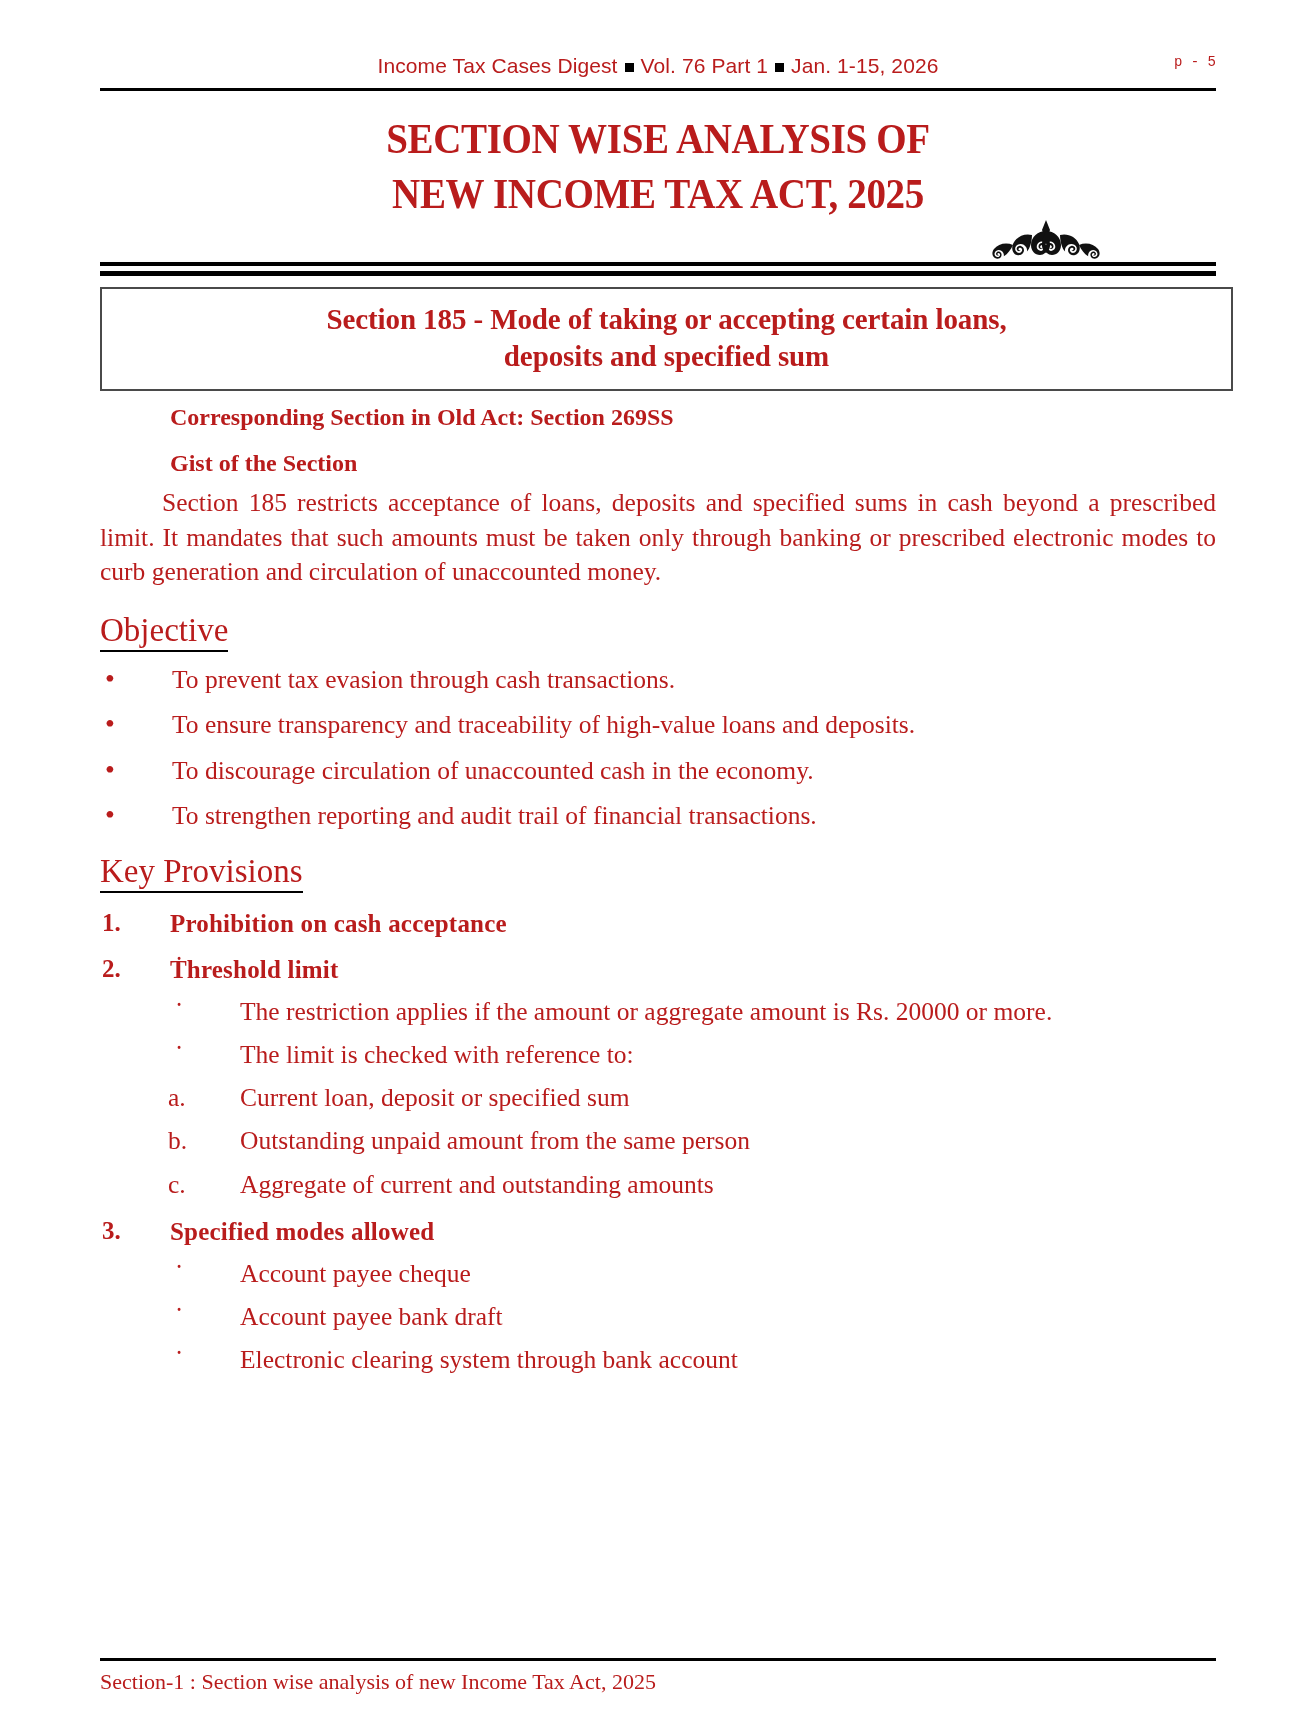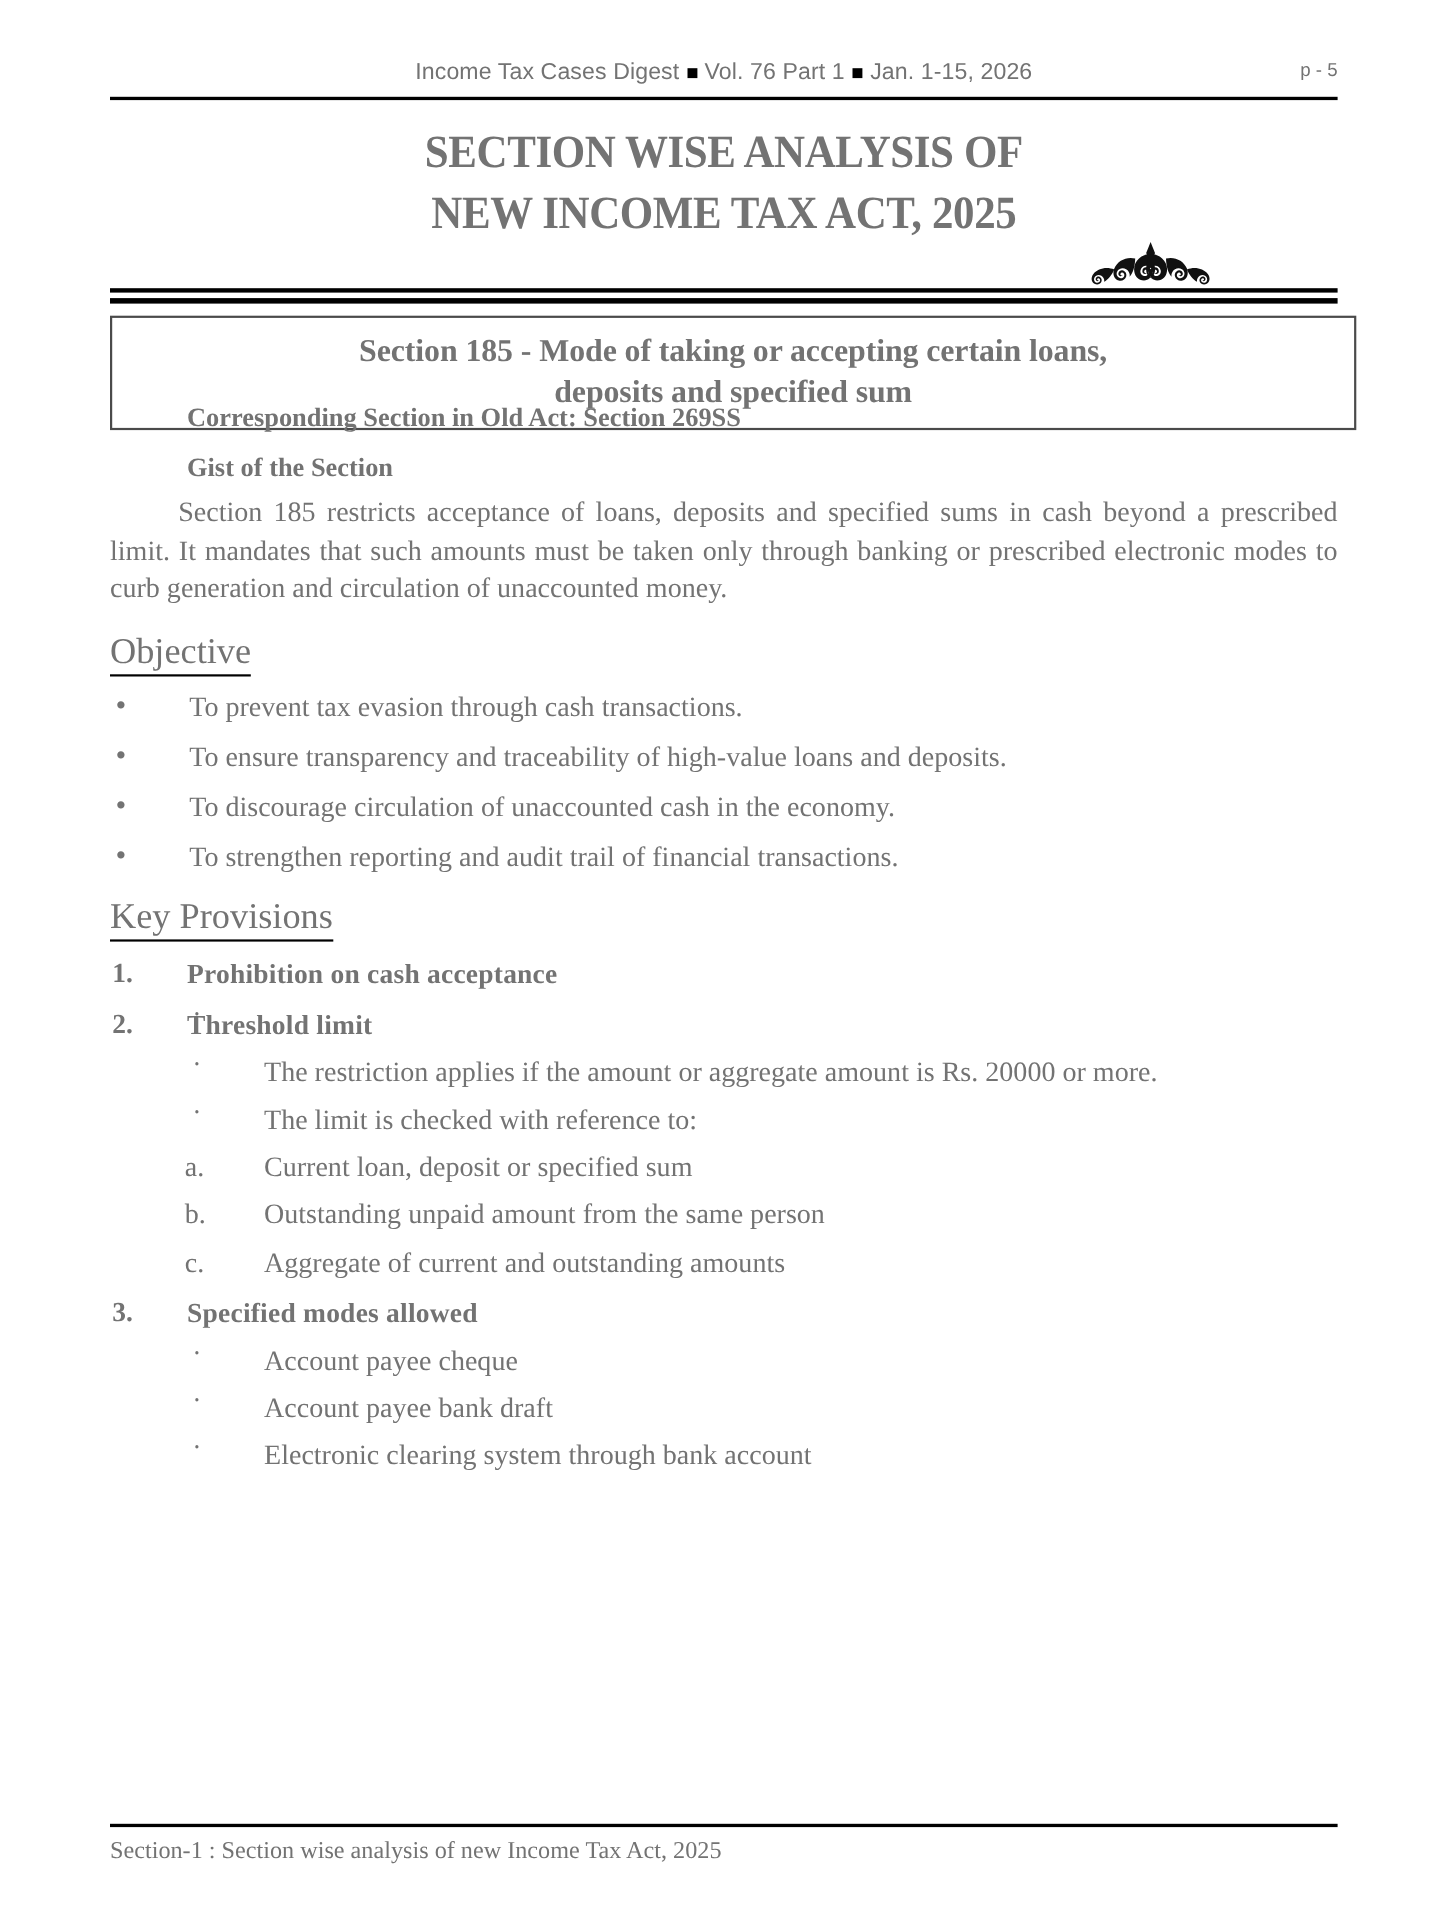--- a/index.html
+++ b/index.html
@@ -7,21 +7,21 @@
     padding: 0;
     background: #ffffff;
   }
   .page {
     position: relative;
     width: 1316px;
     height: 1733px;
     margin: 0 auto;
     background: #ffffff;
     font-family: "Liberation Serif", "DejaVu Serif", serif;
-    color: #737373;
+    color: #b91c1c;
     box-sizing: border-box;
     overflow: hidden;
   }
 
   
   .running-head {
     position: absolute;
     left: 100px;
     right: 100px;
     top: 54px;
@@ -41,22 +41,22 @@
     width: 9px;
     height: 9px;
     background: #000;
     margin: 0 7px 0 7px;
     vertical-align: 1px;
   }
   .running-head-page {
     position: absolute;
     right: 0;
     top: 0;
-    font-family: Liberation Sans, sans-serif;
-    font-size: 17px;
+    font-family: Liberation Mono, monospace;
+    font-size: 14px;
   }
   .head-rule {
     position: absolute;
     left: 100px;
     right: 100px;
     top: 88px;
     border-top: 3px solid #000;
   }
 
   
@@ -122,21 +122,21 @@
     font-size: 29px;
     line-height: 1.28;
     letter-spacing: -0.1px;
   }
 
   
   .body-area {
     position: absolute;
     left: 100px;
     right: 100px;
-    top: 362px;
+    top: 399px;
   }
 
   .sub-head {
     font-weight: bold;
     font-size: 24px;
     line-height: 1.0;
     margin: 0 0 0 70px;
     padding-top: 6px;
   }
   .sub-head.second { padding-top: 22px; }

